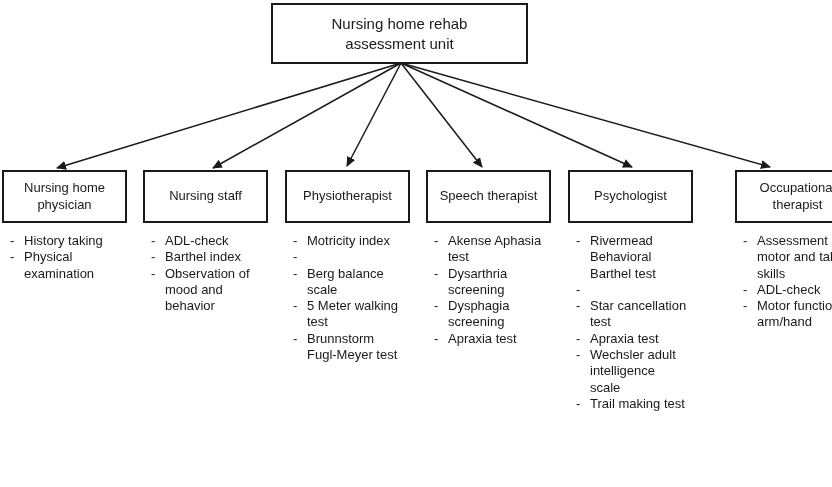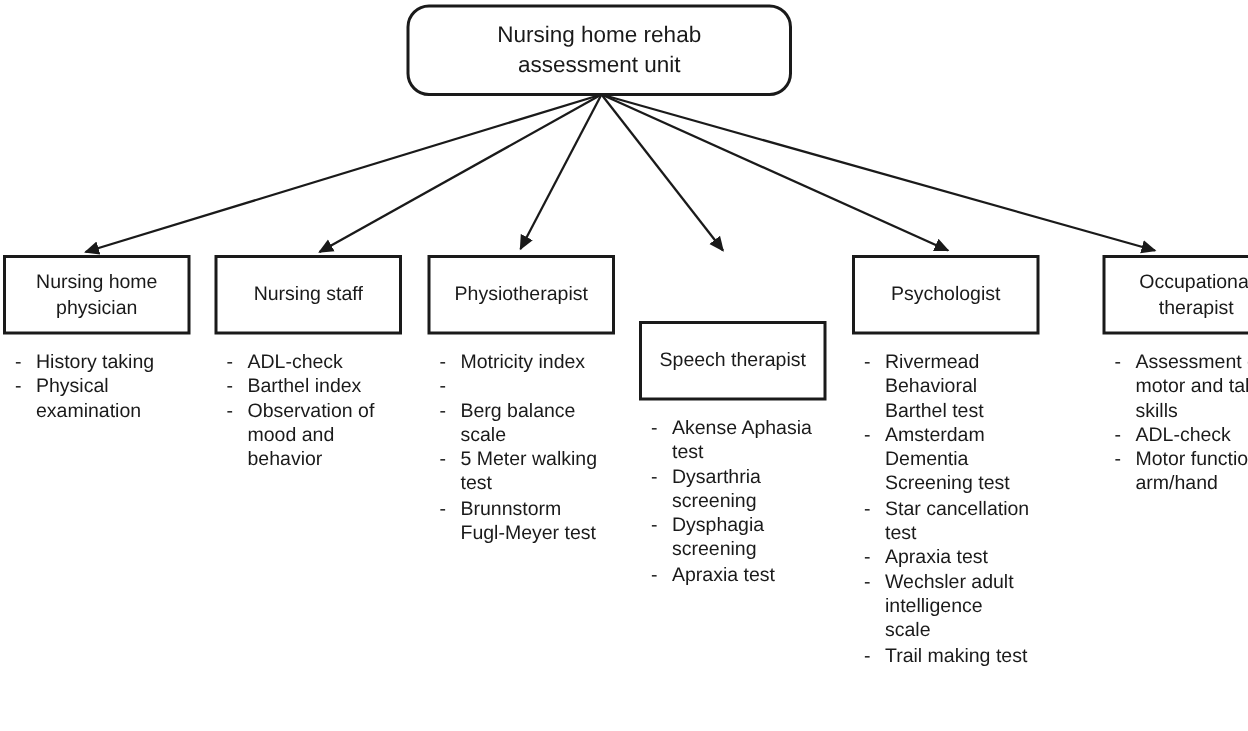--- a/index.html
+++ b/index.html
@@ -20,21 +20,21 @@
   .node-box{
     position:absolute;
     border:2px solid var(--ink);
     background:var(--bg);
     display:flex;align-items:center;justify-content:center;
     text-align:center;
     box-sizing:border-box;
   }
   #root-box{
     left:271px;top:3px;width:257px;height:61px;
-    font-size:15px;line-height:1.3;border-radius:15px;
+    font-size:15px;line-height:1.3;
   }
   #root-box .label-inner{width:180px;}
   .branch{position:absolute;top:170px;width:125px;}
   .branch-box{
     position:relative;
     width:125px;height:53px;
     border:2px solid var(--ink);
     background:var(--bg);
     display:flex;align-items:center;justify-content:center;
     text-align:center;
@@ -129,21 +129,21 @@
           <div class="list-item">
             <span class="dash">-</span>
             <span class="item-text">5 Meter walking test</span>
           </div>
           <div class="list-item">
             <span class="dash">-</span>
             <span class="item-text">Brunnstorm Fugl-Meyer test</span>
           </div>
         </div>
       </div>
-      <div class="branch" style="left: 426px; margin-top: 44px;">
+      <div class="branch" style="left: 426px;">
         <div class="branch-box">
           <div class="label-inner">Speech therapist</div>
         </div>
         <div class="branch-list">
           <div class="list-item">
             <span class="dash">-</span>
             <span class="item-text">Akense Aphasia test</span>
           </div>
           <div class="list-item">
             <span class="dash">-</span>
@@ -163,21 +163,20 @@
         <div class="branch-box">
           <div class="label-inner">Psychologist</div>
         </div>
         <div class="branch-list">
           <div class="list-item">
             <span class="dash">-</span>
             <span class="item-text">Rivermead Behavioral Barthel test</span>
           </div>
           <div class="list-item">
             <span class="dash">-</span>
-            <span class="item-text">Amsterdam Dementia Screening test</span>
           </div>
           <div class="list-item">
             <span class="dash">-</span>
             <span class="item-text">Star cancellation test</span>
           </div>
           <div class="list-item">
             <span class="dash">-</span>
             <span class="item-text">Apraxia test</span>
           </div>
           <div class="list-item">

